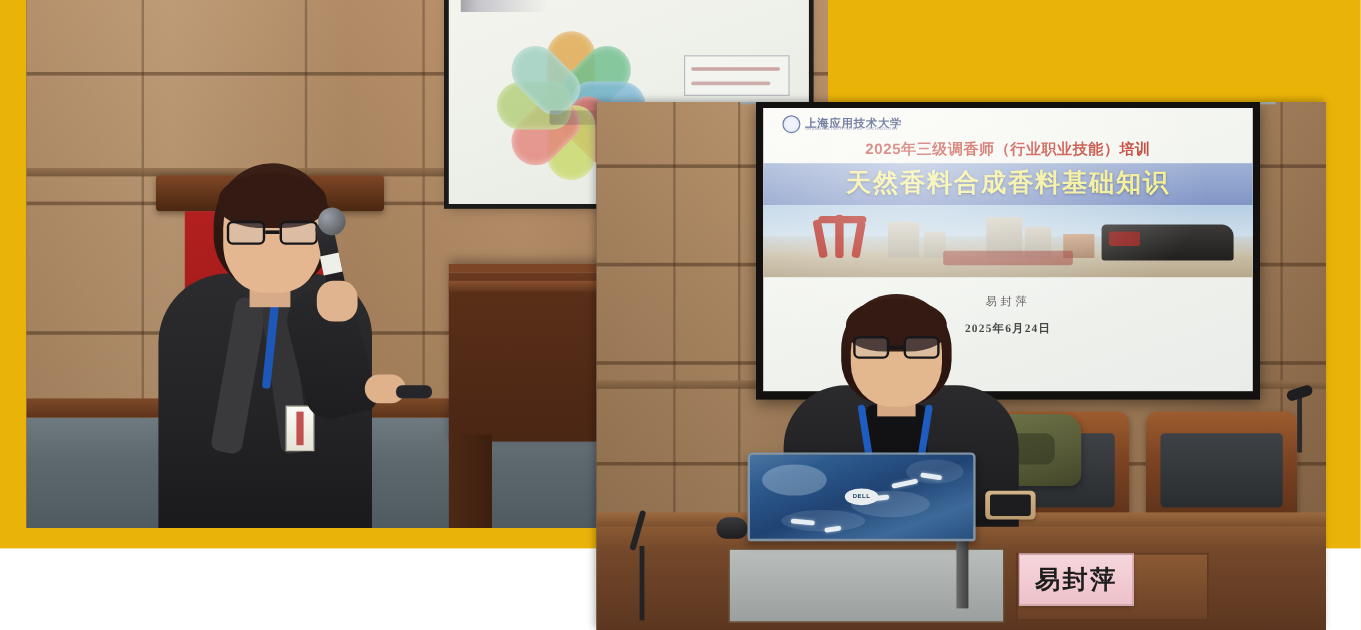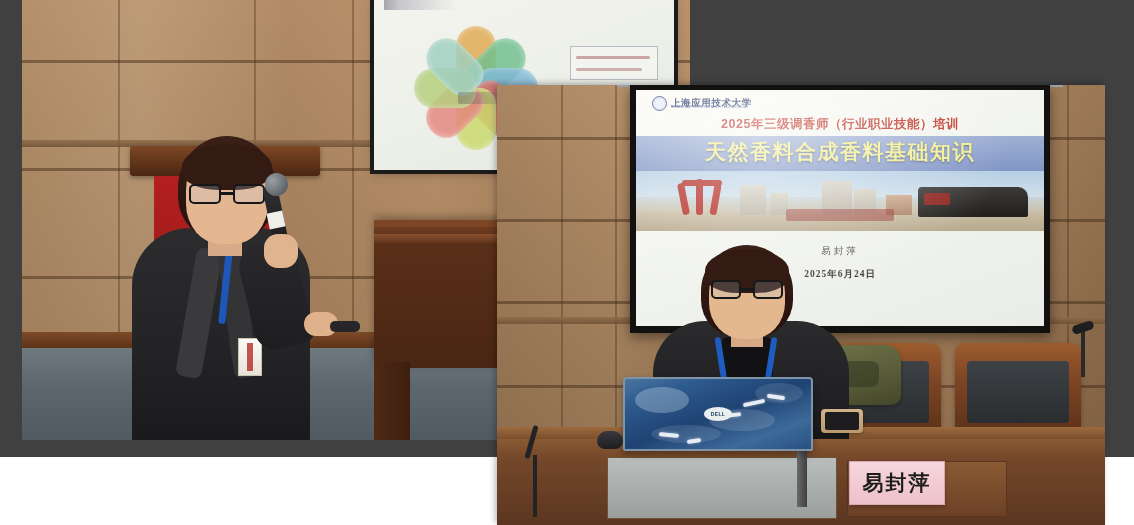--- a/index.html
+++ b/index.html
@@ -2,21 +2,21 @@
 <html><head>
 <meta charset="utf-8">
 <style>
   * { margin:0; padding:0; box-sizing:border-box; }
   html,body{
     width:1134px; height:525px;
     background:#ffffff;
     font-family:"Liberation Sans", sans-serif;
     overflow:hidden;
   }
-  #stage{ position:relative; width:1134px; height:457px; background:#404040; }
+  #stage{ position:relative; width:1134px; height:457px; background:#eab308; }
 
   
   .photo{ position:absolute; overflow:hidden; background:#6b5a44; }
   .photo-left{ left:22px; top:0px; width:668px; height:440px; }
   .photo-right{ left:497px; top:85px; width:608px; height:440px;
                 box-shadow:-2px -2px 6px rgba(0,0,0,.28); }
 
   
   .wall{ position:absolute; inset:0;
     background:

